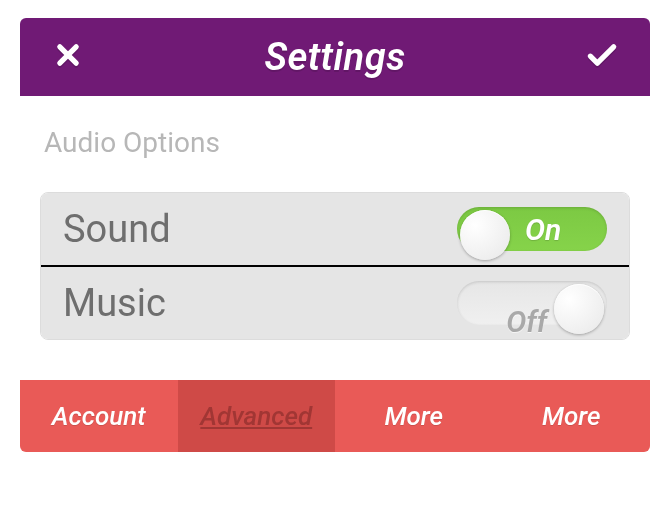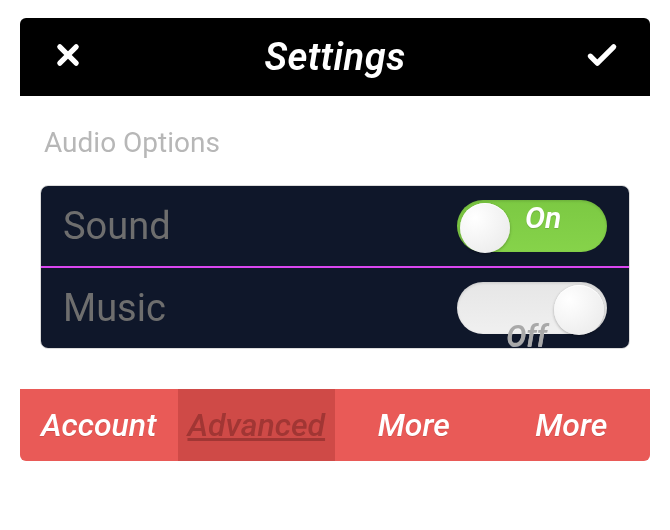--- a/index.html
+++ b/index.html
@@ -13,21 +13,21 @@
       width: 670px;
       height: 530px;
       overflow: hidden;
     }
     .panel {
       width: 630px;
       margin: 18px auto 0;
       background: #fff;
     }
     .header {
-      background: #000000;
+      background: #701a75;
       height: 78px;
       display: flex;
       align-items: center;
       justify-content: space-between;
       padding: 0 28px;
       border-radius: 6px 6px 0 0;
     }
     .header-title {
       color: #fff;
       font-size: 38px;
@@ -47,48 +47,49 @@
     .icon-btn svg {
       filter: drop-shadow(0 2px 0 rgba(0,0,0,0.12));
     }
     .content {
       padding: 30px 20px 40px;
     }
     .section-title {
       color: #b7b7b7;
       font-size: 28px;
       font-weight: 400;
-      margin: 0 0 26px 4px;
+      margin: 0 0 33px 4px;
     }
     .options-group {
       border: 1px solid #dcdcdc;
       border-radius: 8px;
       overflow: hidden;
     }
     .option-row {
       display: flex;
       align-items: center;
       justify-content: space-between;
       padding: 14px 22px;
-      background: #0f172a;
+      background: #e5e5e5;
     }
     .option-row + .option-row {
-      border-top: 2px solid #d946ef;
+      border-top: 2px solid #000000;
     }
     .option-label {
       font-size: 38px;
       color: #6e6e6e;
       font-weight: 400;
     }
     .toggle {
       position: relative;
       width: 150px;
-      height: 52px;
+      height: 44px;
       border-radius: 28px;
       display: flex;
+      align-items: center;
       cursor: pointer;
       box-shadow: inset 0 1px 3px rgba(0,0,0,0.15);
     }
     .toggle.on {
       background: linear-gradient(to bottom, #7cc943, #86d34a);
       justify-content: flex-start;
     }
     .toggle.off {
       background: linear-gradient(to bottom, #e6e6e6, #f0f0f0);
       justify-content: flex-end;
@@ -130,21 +131,21 @@
       background: #e95a57;
       border-radius: 0 0 6px 6px;
       overflow: hidden;
     }
     .tab {
       flex: 1;
       display: flex;
       align-items: center;
       justify-content: center;
       color: #fff;
-      font-size: 32px;
+      font-size: 26px;
       font-weight: 500;
       cursor: pointer;
       font-style: italic;
       text-shadow: 0 1px 0 rgba(0,0,0,0.12);
     }
     .tab.active {
       background: #cf4a47;
       color: #a13634;
       text-shadow: none;
       text-decoration: underline;

